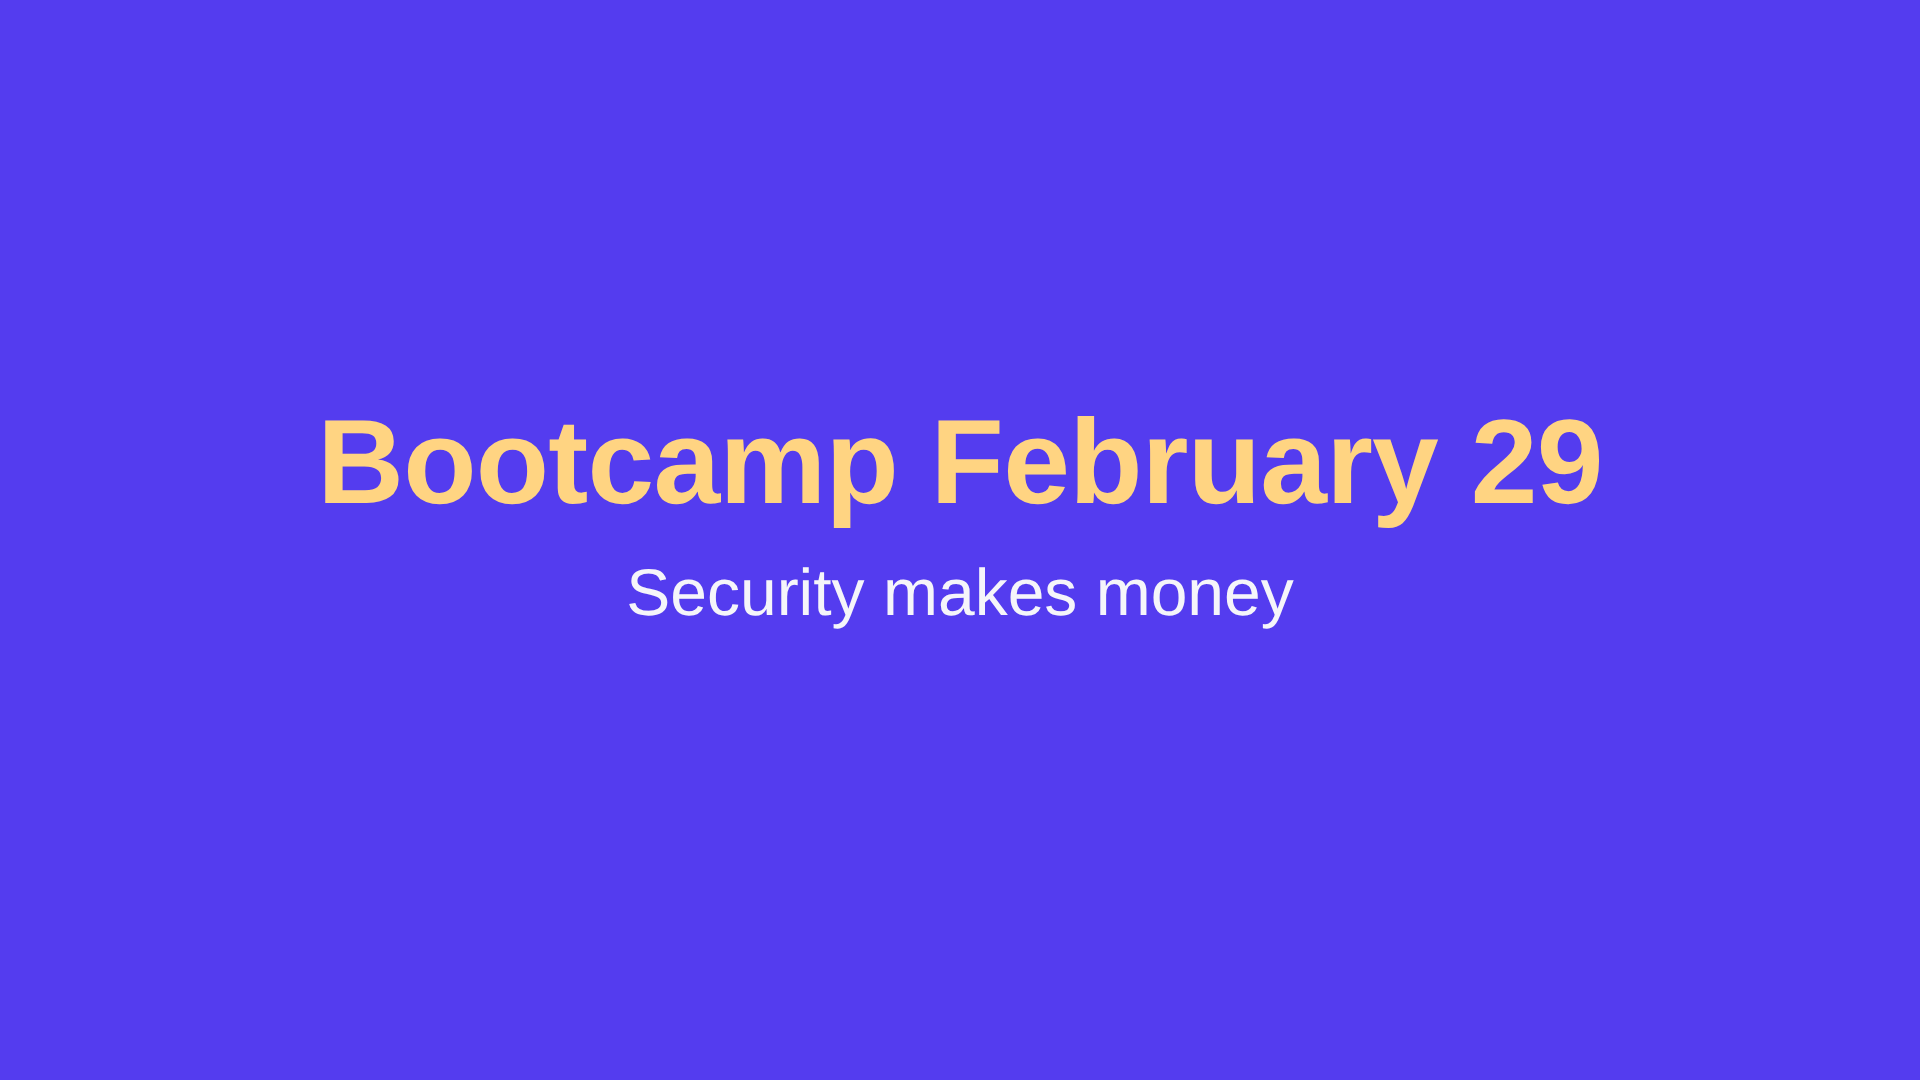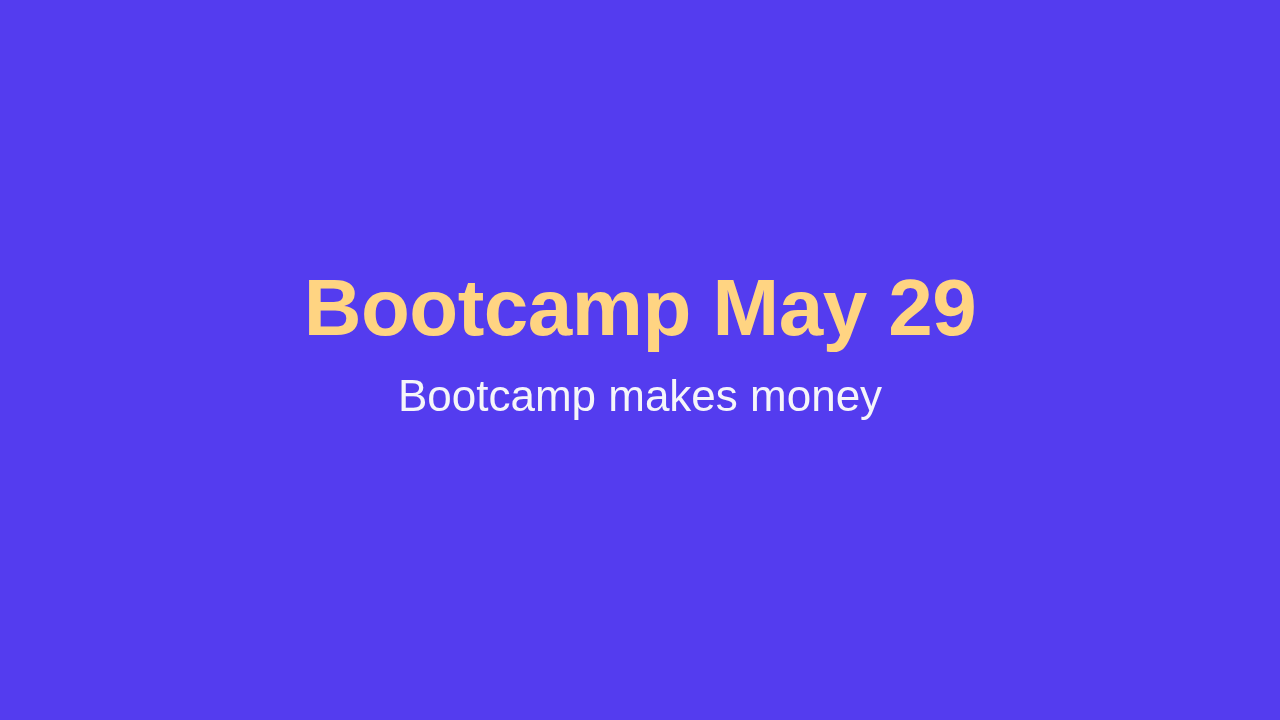--- a/index.html
+++ b/index.html
@@ -62,16 +62,16 @@
     letter-spacing: 0px;
     color: #F5F5FA;
     white-space: nowrap;
   }
 </style>
 </head>
 <body style="background: rgb(84, 60, 239);">
 
 <div class="slide" style="background: rgb(84, 60, 239);">
   <div class="slide-content">
-    <h1 class="slide-title" style="color: rgb(255, 212, 130);">Bootcamp May 29</h1>
-    <p class="slide-subtitle" style="color: rgb(245, 245, 250);">Bootcamp makes money</p>
+    <h1 class="slide-title" style="color: rgb(255, 212, 130);">Bootcamp February 29</h1>
+    <p class="slide-subtitle" style="color: rgb(245, 245, 250);">Security makes money</p>
   </div>
 </div>
 
 </body></html>

